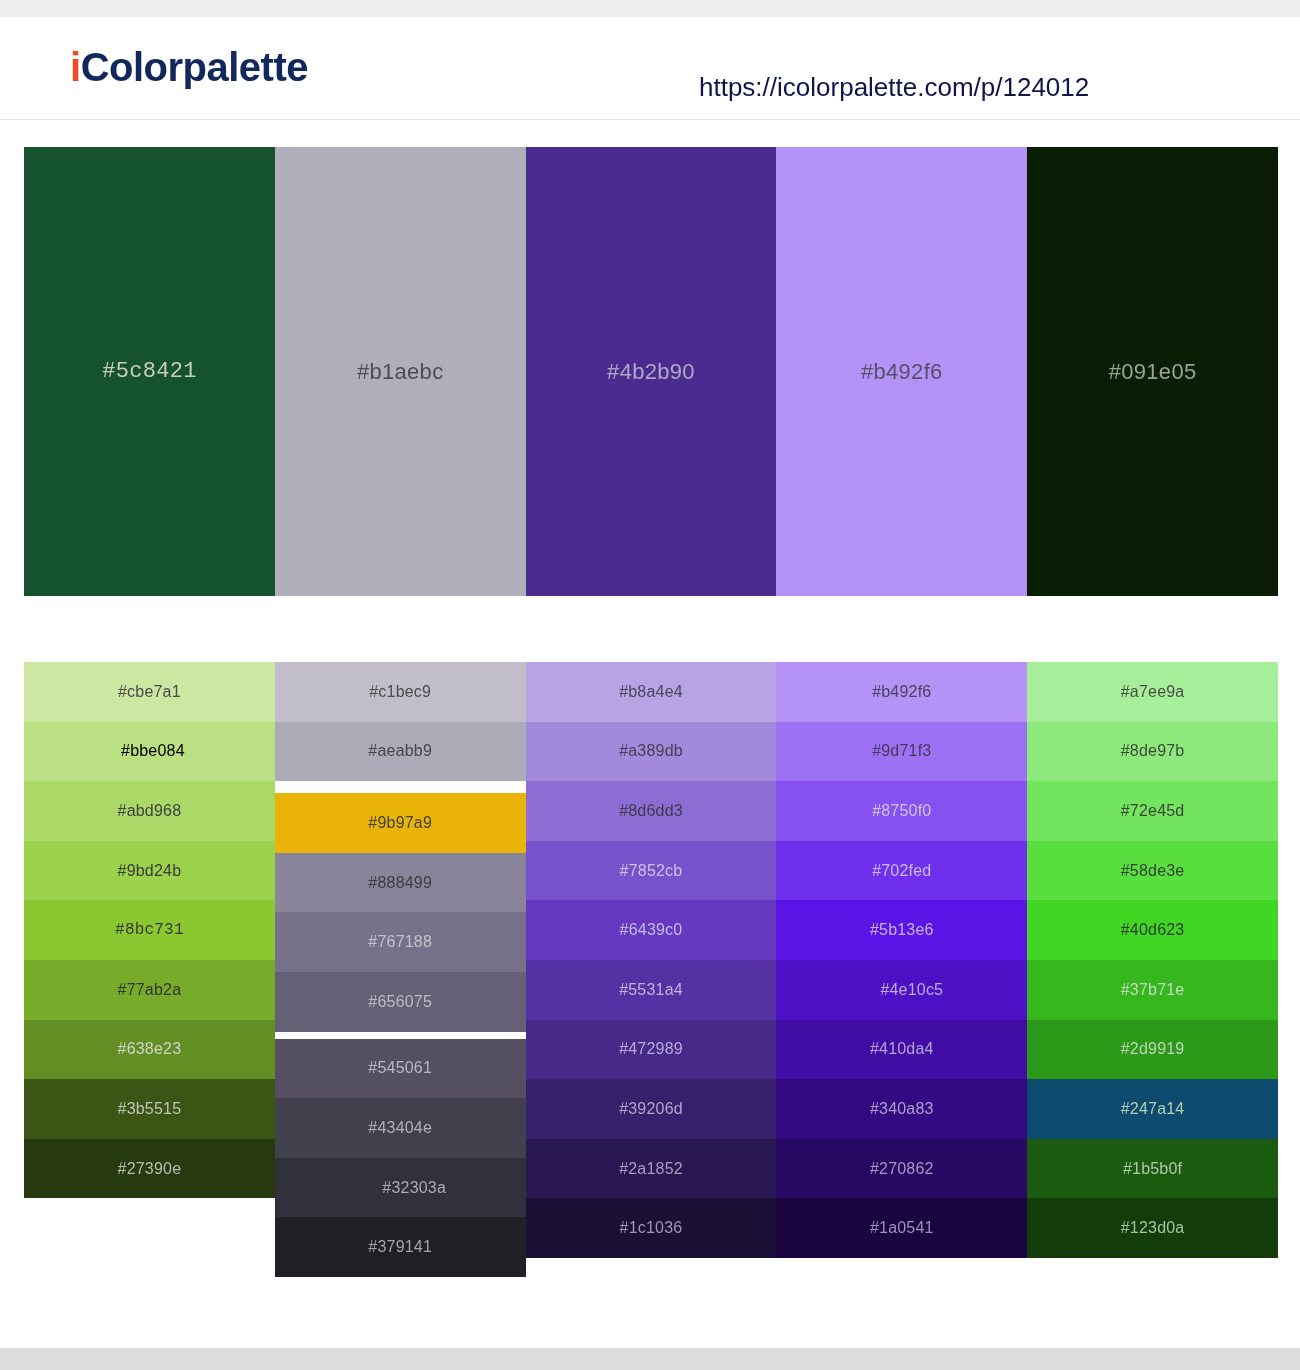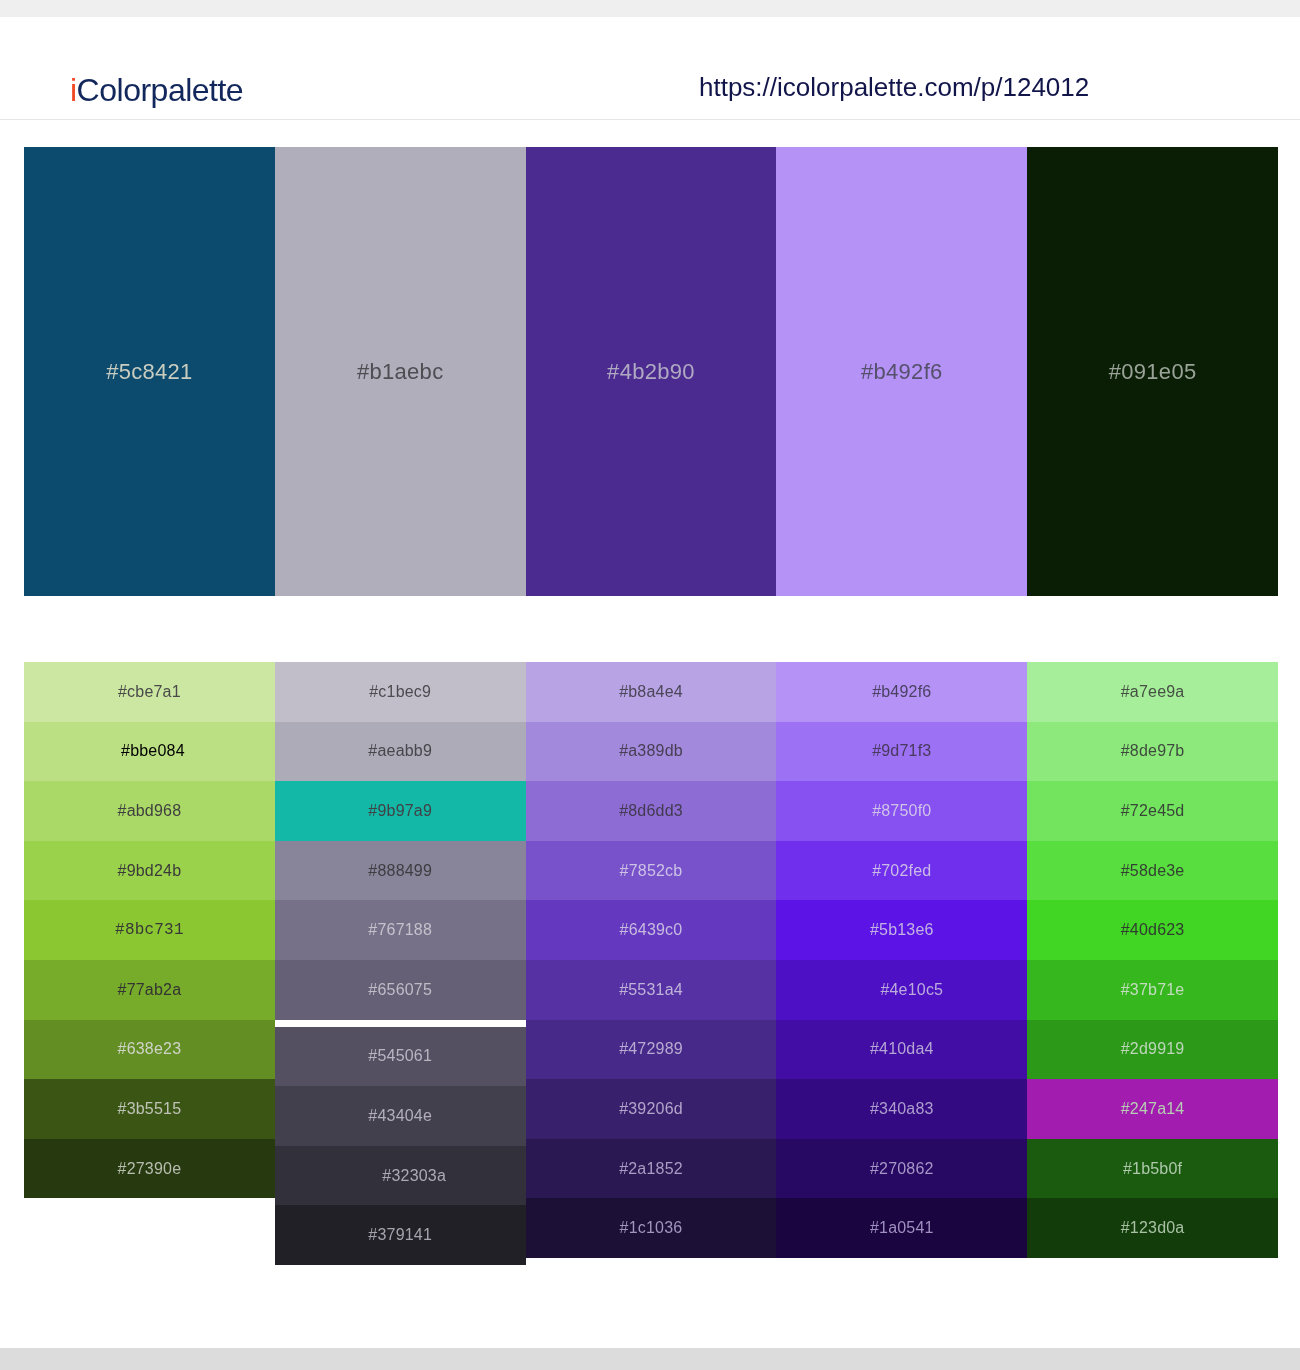--- a/index.html
+++ b/index.html
@@ -33,23 +33,23 @@
     left: 0; top: 17px;
     width: 1300px;
     height: 103px;
     background: #ffffff;
     border-bottom: 1px solid #e6e6e6;
     box-sizing: border-box;
   }
   .logo {
     position: absolute;
     left: 70px;
-    top: 55px;
-    font-size: 32px;
-    font-weight: normal;
+    top: 28px;
+    font-size: 40px;
+    font-weight: bold;
     letter-spacing: -0.5px;
     white-space: nowrap;
   }
   .logo .logo-i {
     color: #f04923;
   }
   .logo .logo-rest {
     color: #12275b;
   }
   .url {
@@ -108,21 +108,21 @@
 <body>
 
 <div class="top-band"></div>
 
 <div class="header">
   <div class="logo"><span class="logo-i">i</span><span class="logo-rest">Colorpalette</span></div>
   <div class="url">https://icolorpalette.com/p/124012</div>
 </div>
 
 <div class="palette-strip">
-    <div class="palette-swatch" style="background: #0c4a6e;">
+    <div class="palette-swatch" style="background: #14532d; font-family: Liberation Mono, monospace;">
       <span class="swatch-label" style="color: rgb(201, 205, 192);">#5c8421</span>
     </div>
     <div class="palette-swatch" style="background: rgb(177, 174, 188);">
       <span class="swatch-label" style="color: rgb(77, 77, 82);">#b1aebc</span>
     </div>
     <div class="palette-swatch" style="background: rgb(75, 43, 144);">
       <span class="swatch-label" style="color: rgb(176, 169, 194);">#4b2b90</span>
     </div>
     <div class="palette-swatch" style="background: rgb(180, 146, 246);">
       <span class="swatch-label" style="color: rgb(85, 80, 107);">#b492f6</span>
@@ -140,21 +140,21 @@
       <div class="shade-cell" style="background: rgb(155, 210, 75); color: rgb(59, 59, 59);">#9bd24b</div>
       <div class="shade-cell" style="background: rgb(139, 199, 49); color: rgb(56, 56, 56); font-family: Liberation Mono, monospace;">#8bc731</div>
       <div class="shade-cell" style="background: rgb(119, 171, 42); color: rgb(51, 51, 51);">#77ab2a</div>
       <div class="shade-cell" style="background: rgb(99, 142, 35); color: rgb(207, 212, 200);">#638e23</div>
       <div class="shade-cell" style="background: rgb(59, 85, 21); color: rgb(191, 196, 184);">#3b5515</div>
       <div class="shade-cell" style="background: rgb(39, 57, 14); color: rgb(184, 189, 176);">#27390e</div>
     </div>
     <div class="shade-col">
       <div class="shade-cell" style="background: rgb(193, 190, 201); color: rgb(75, 75, 80);">#c1bec9</div>
       <div class="shade-cell" style="background: rgb(174, 171, 185); color: rgb(70, 70, 75);">#aeabb9</div>
-      <div class="shade-cell" style="background: #14b8a6; color: rgb(65, 65, 70);">#9b97a9</div>
+      <div class="shade-cell" style="background: #eab308; color: rgb(65, 65, 70); margin-top: 12px;">#9b97a9</div>
       <div class="shade-cell" style="background: rgb(136, 132, 153); color: rgb(61, 61, 66);">#888499</div>
       <div class="shade-cell" style="background: rgb(118, 113, 136); color: rgb(197, 194, 204);">#767188</div>
       <div class="shade-cell" style="background: rgb(101, 96, 117); color: rgb(191, 188, 199);">#656075</div>
       <div class="shade-cell" style="background: rgb(84, 80, 97); color: rgb(185, 182, 194); margin-top: 7px;">#545061</div>
       <div class="shade-cell" style="background: rgb(67, 64, 78); color: rgb(178, 175, 187);">#43404e</div>
       <div class="shade-cell" style="background: rgb(50, 48, 58); color: rgb(172, 170, 181); padding-left: 28px;">#32303a</div>
       <div class="shade-cell" style="background: rgb(33, 32, 39); color: rgb(165, 164, 174);">#379141</div>
     </div>
     <div class="shade-col">
       <div class="shade-cell" style="background: rgb(184, 164, 228); color: rgb(75, 70, 88);">#b8a4e4</div>
@@ -181,19 +181,19 @@
       <div class="shade-cell" style="background: rgb(26, 5, 65); color: rgb(159, 144, 191);">#1a0541</div>
     </div>
     <div class="shade-col">
       <div class="shade-cell" style="background: rgb(167, 238, 154); color: rgb(69, 79, 68);">#a7ee9a</div>
       <div class="shade-cell" style="background: rgb(141, 233, 123); color: rgb(63, 74, 62);">#8de97b</div>
       <div class="shade-cell" style="background: rgb(114, 228, 93); color: rgb(58, 69, 57);">#72e45d</div>
       <div class="shade-cell" style="background: rgb(88, 222, 62); color: rgb(53, 64, 52);">#58de3e</div>
       <div class="shade-cell" style="background: rgb(64, 214, 35); color: rgb(49, 60, 48);">#40d623</div>
       <div class="shade-cell" style="background: rgb(55, 183, 30); color: rgb(195, 220, 192);">#37b71e</div>
       <div class="shade-cell" style="background: rgb(45, 153, 25); color: rgb(189, 214, 186);">#2d9919</div>
-      <div class="shade-cell" style="background: #a21caf; color: rgb(182, 207, 179);">#247a14</div>
+      <div class="shade-cell" style="background: #0c4a6e; color: rgb(182, 207, 179);">#247a14</div>
       <div class="shade-cell" style="background: rgb(27, 91, 15); color: rgb(175, 200, 172);">#1b5b0f</div>
       <div class="shade-cell" style="background: rgb(18, 61, 10); color: rgb(168, 193, 165);">#123d0a</div>
     </div>
   </div>
 
 <div class="bottom-band"></div>
 
 </body></html>

